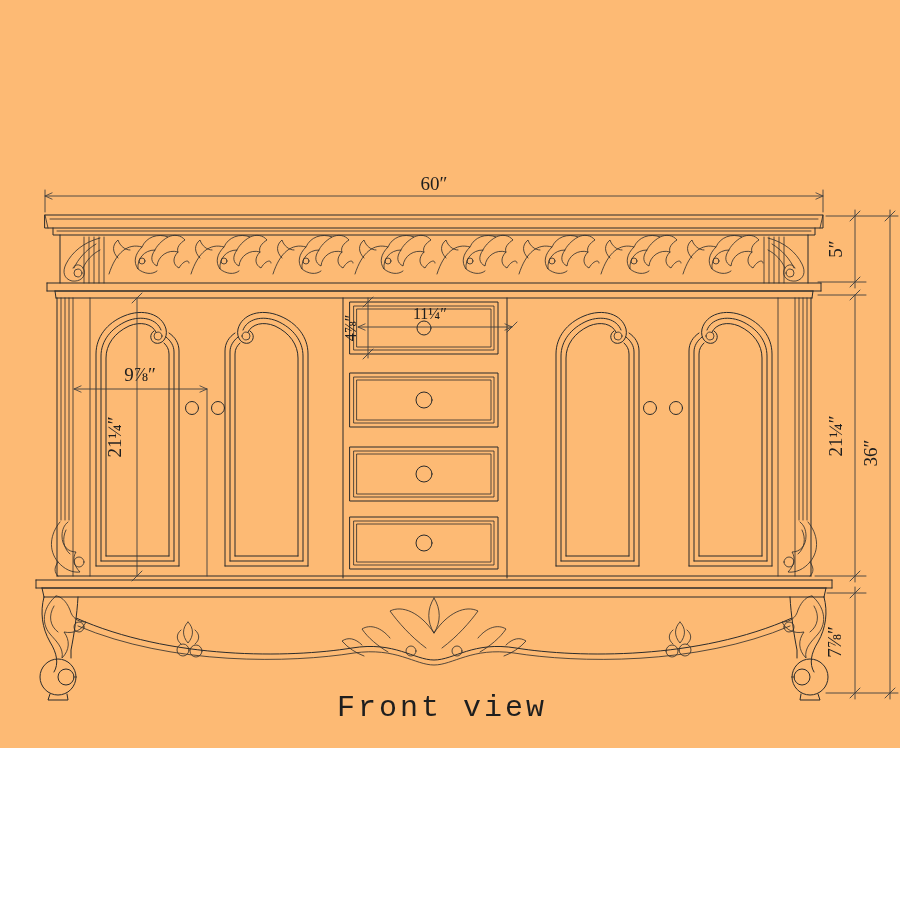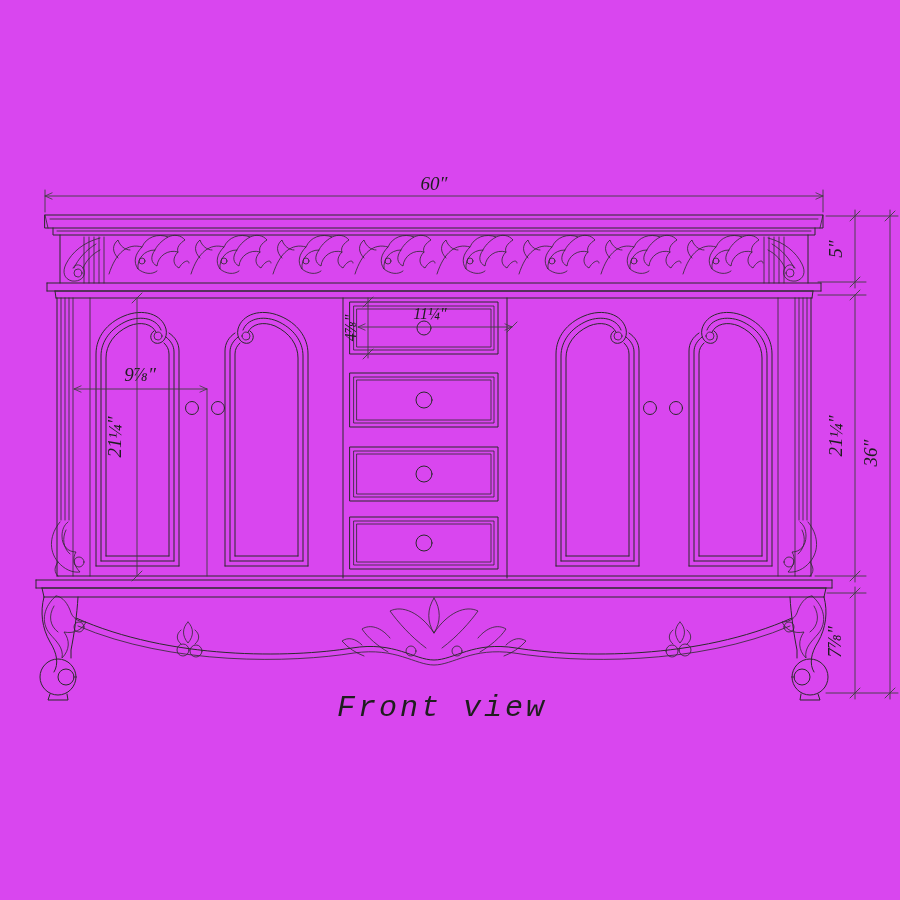--- a/index.html
+++ b/index.html
@@ -1,16 +1,16 @@
 <!DOCTYPE html>
 <html><head>
 <meta charset="utf-8">
 <style>
   html,body{margin:0;padding:0;background:#ffffff;}
-  .page{width:900px;height:900px;background:#d946ef;position:relative;overflow:hidden;font-style:italic;}
+  .page{width:900px;height:748px;background:#fdba74;position:relative;overflow:hidden;}
   svg{display:block;}
   .ln{fill:none;stroke:#2b2b2b;stroke-width:1;stroke-linejoin:round;stroke-linecap:round;}
   .thin{fill:none;stroke:#2b2b2b;stroke-width:0.8;stroke-linejoin:round;stroke-linecap:round;}
   .dim{fill:none;stroke:#3f3f3f;stroke-width:0.9;stroke-linecap:round;}
   .dimtxt{font-family:"Liberation Serif","DejaVu Serif",serif;fill:#1e1e1e;font-size:19px;}
   .dimtxt.small{font-size:16px;}
   .title{font-family:"Liberation Mono","DejaVu Sans Mono",monospace;fill:#1e1e1e;font-size:30px;letter-spacing:3px;}
 </style>
 </head>
 <body>

